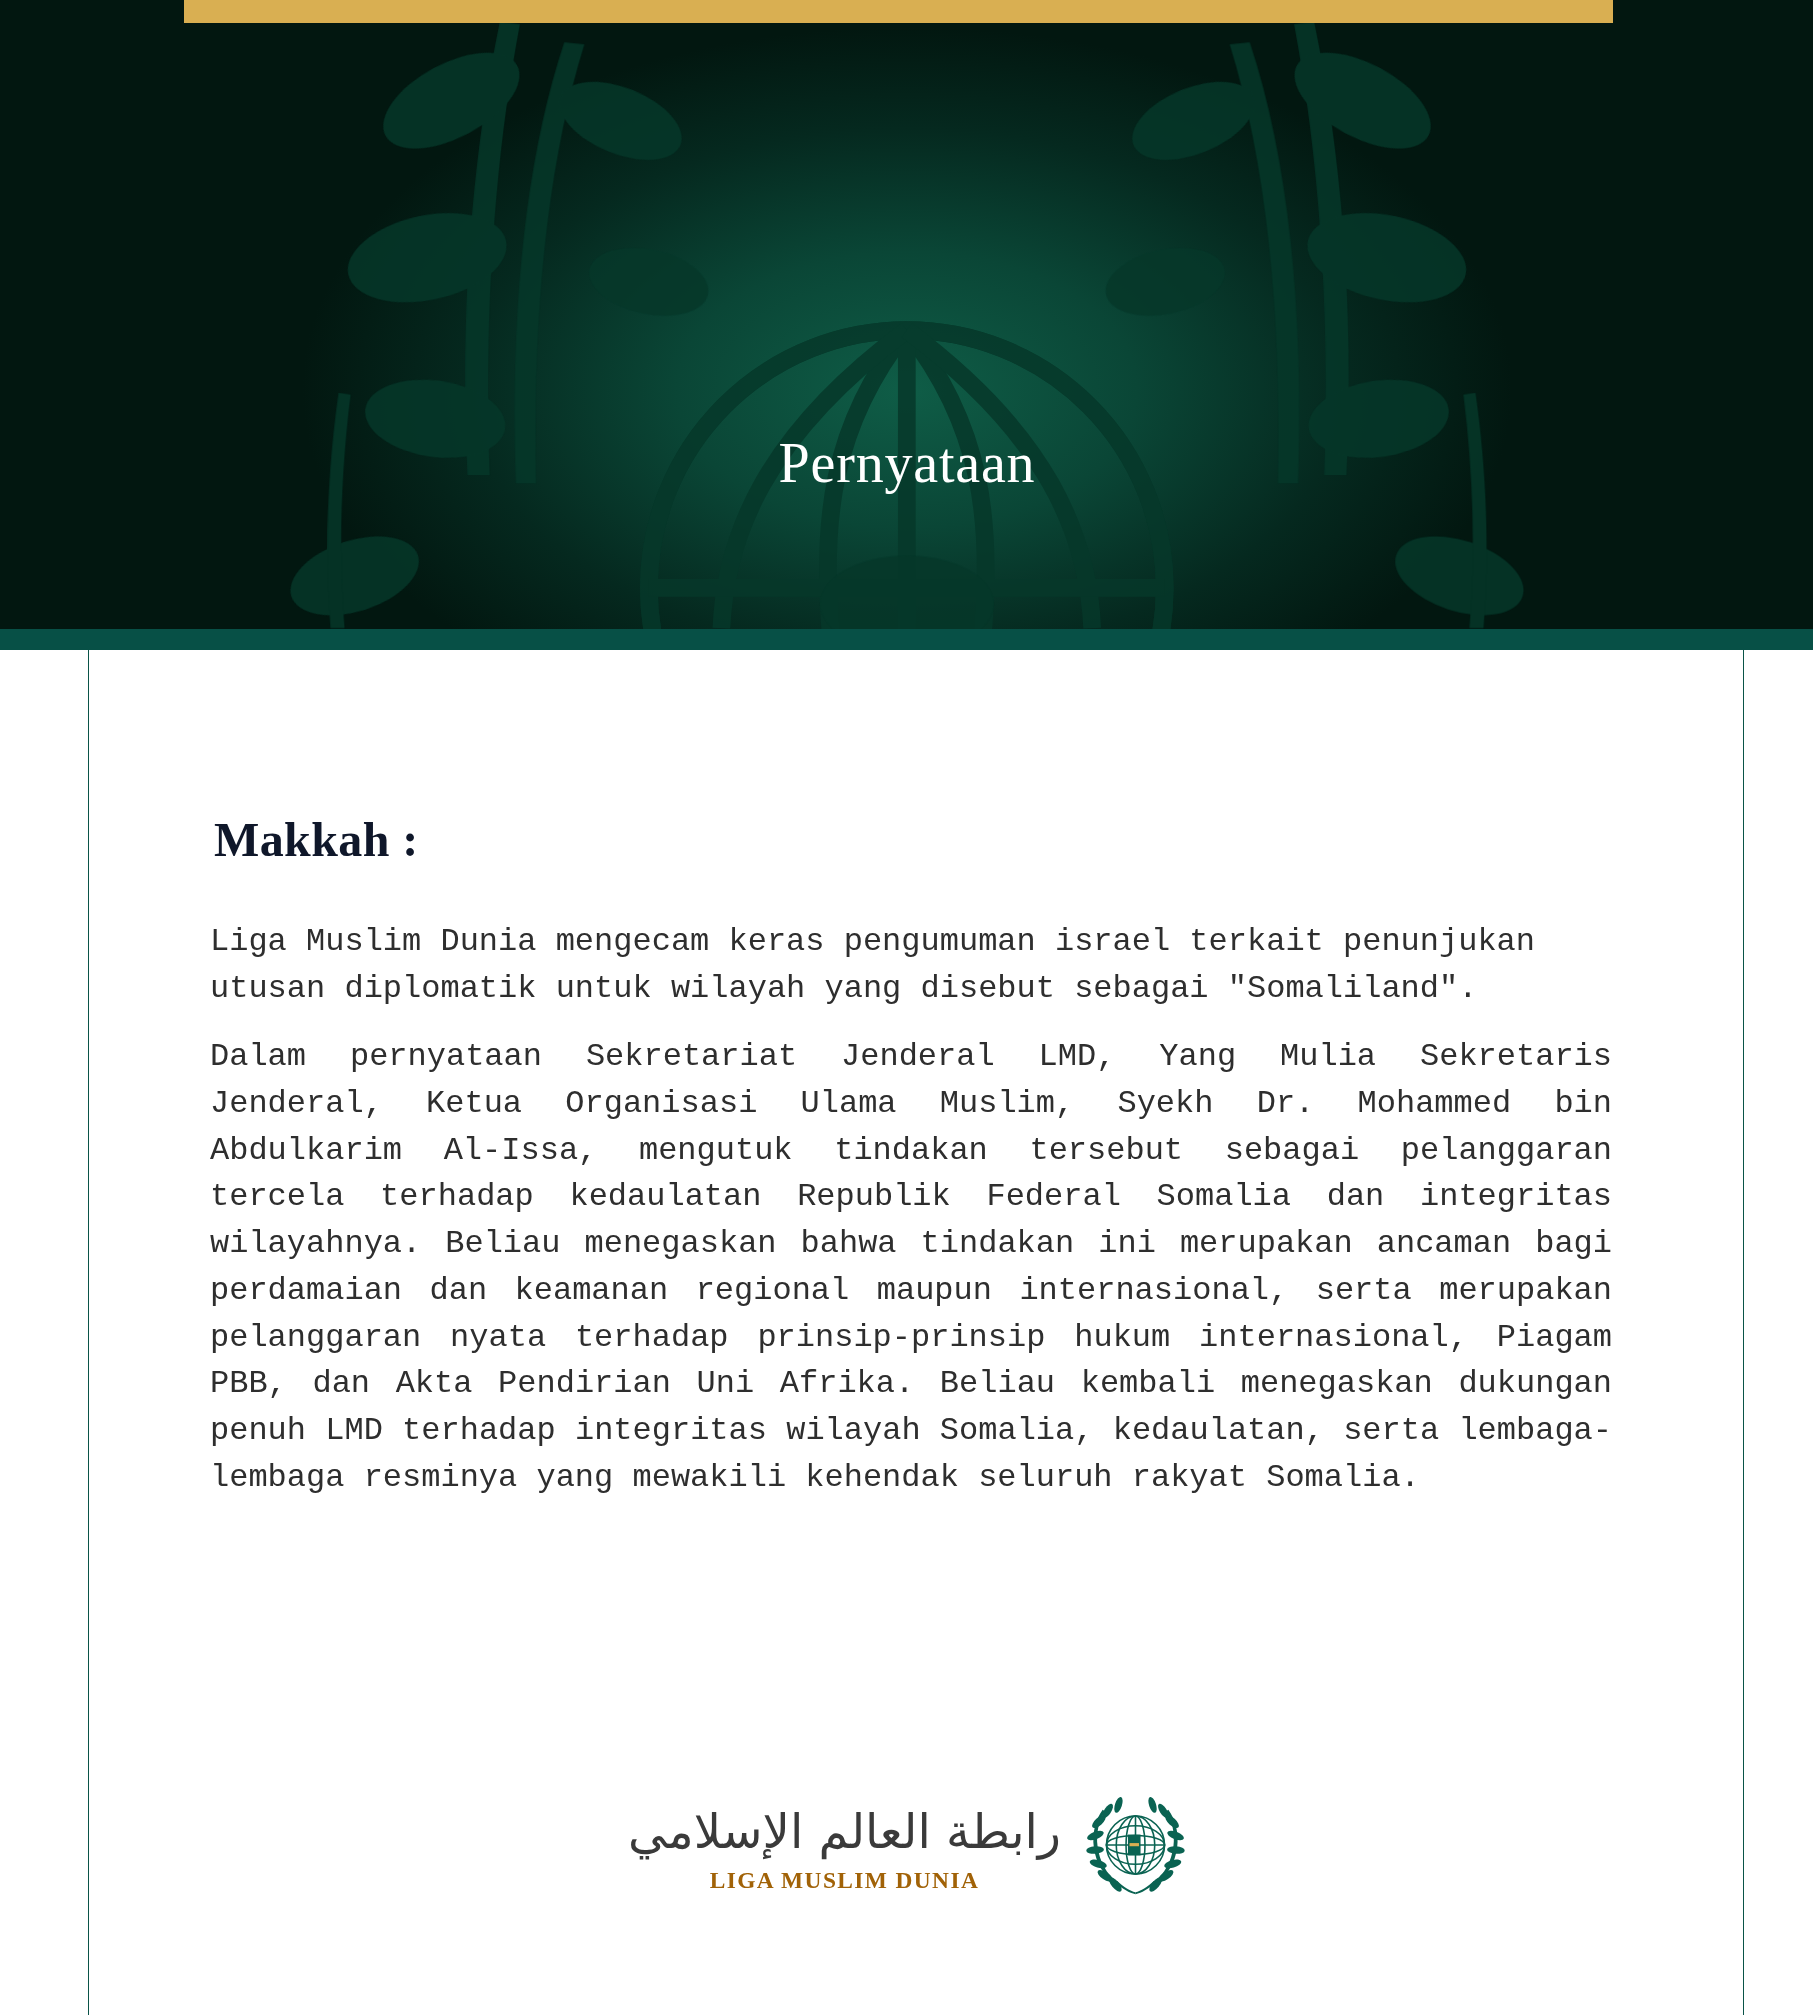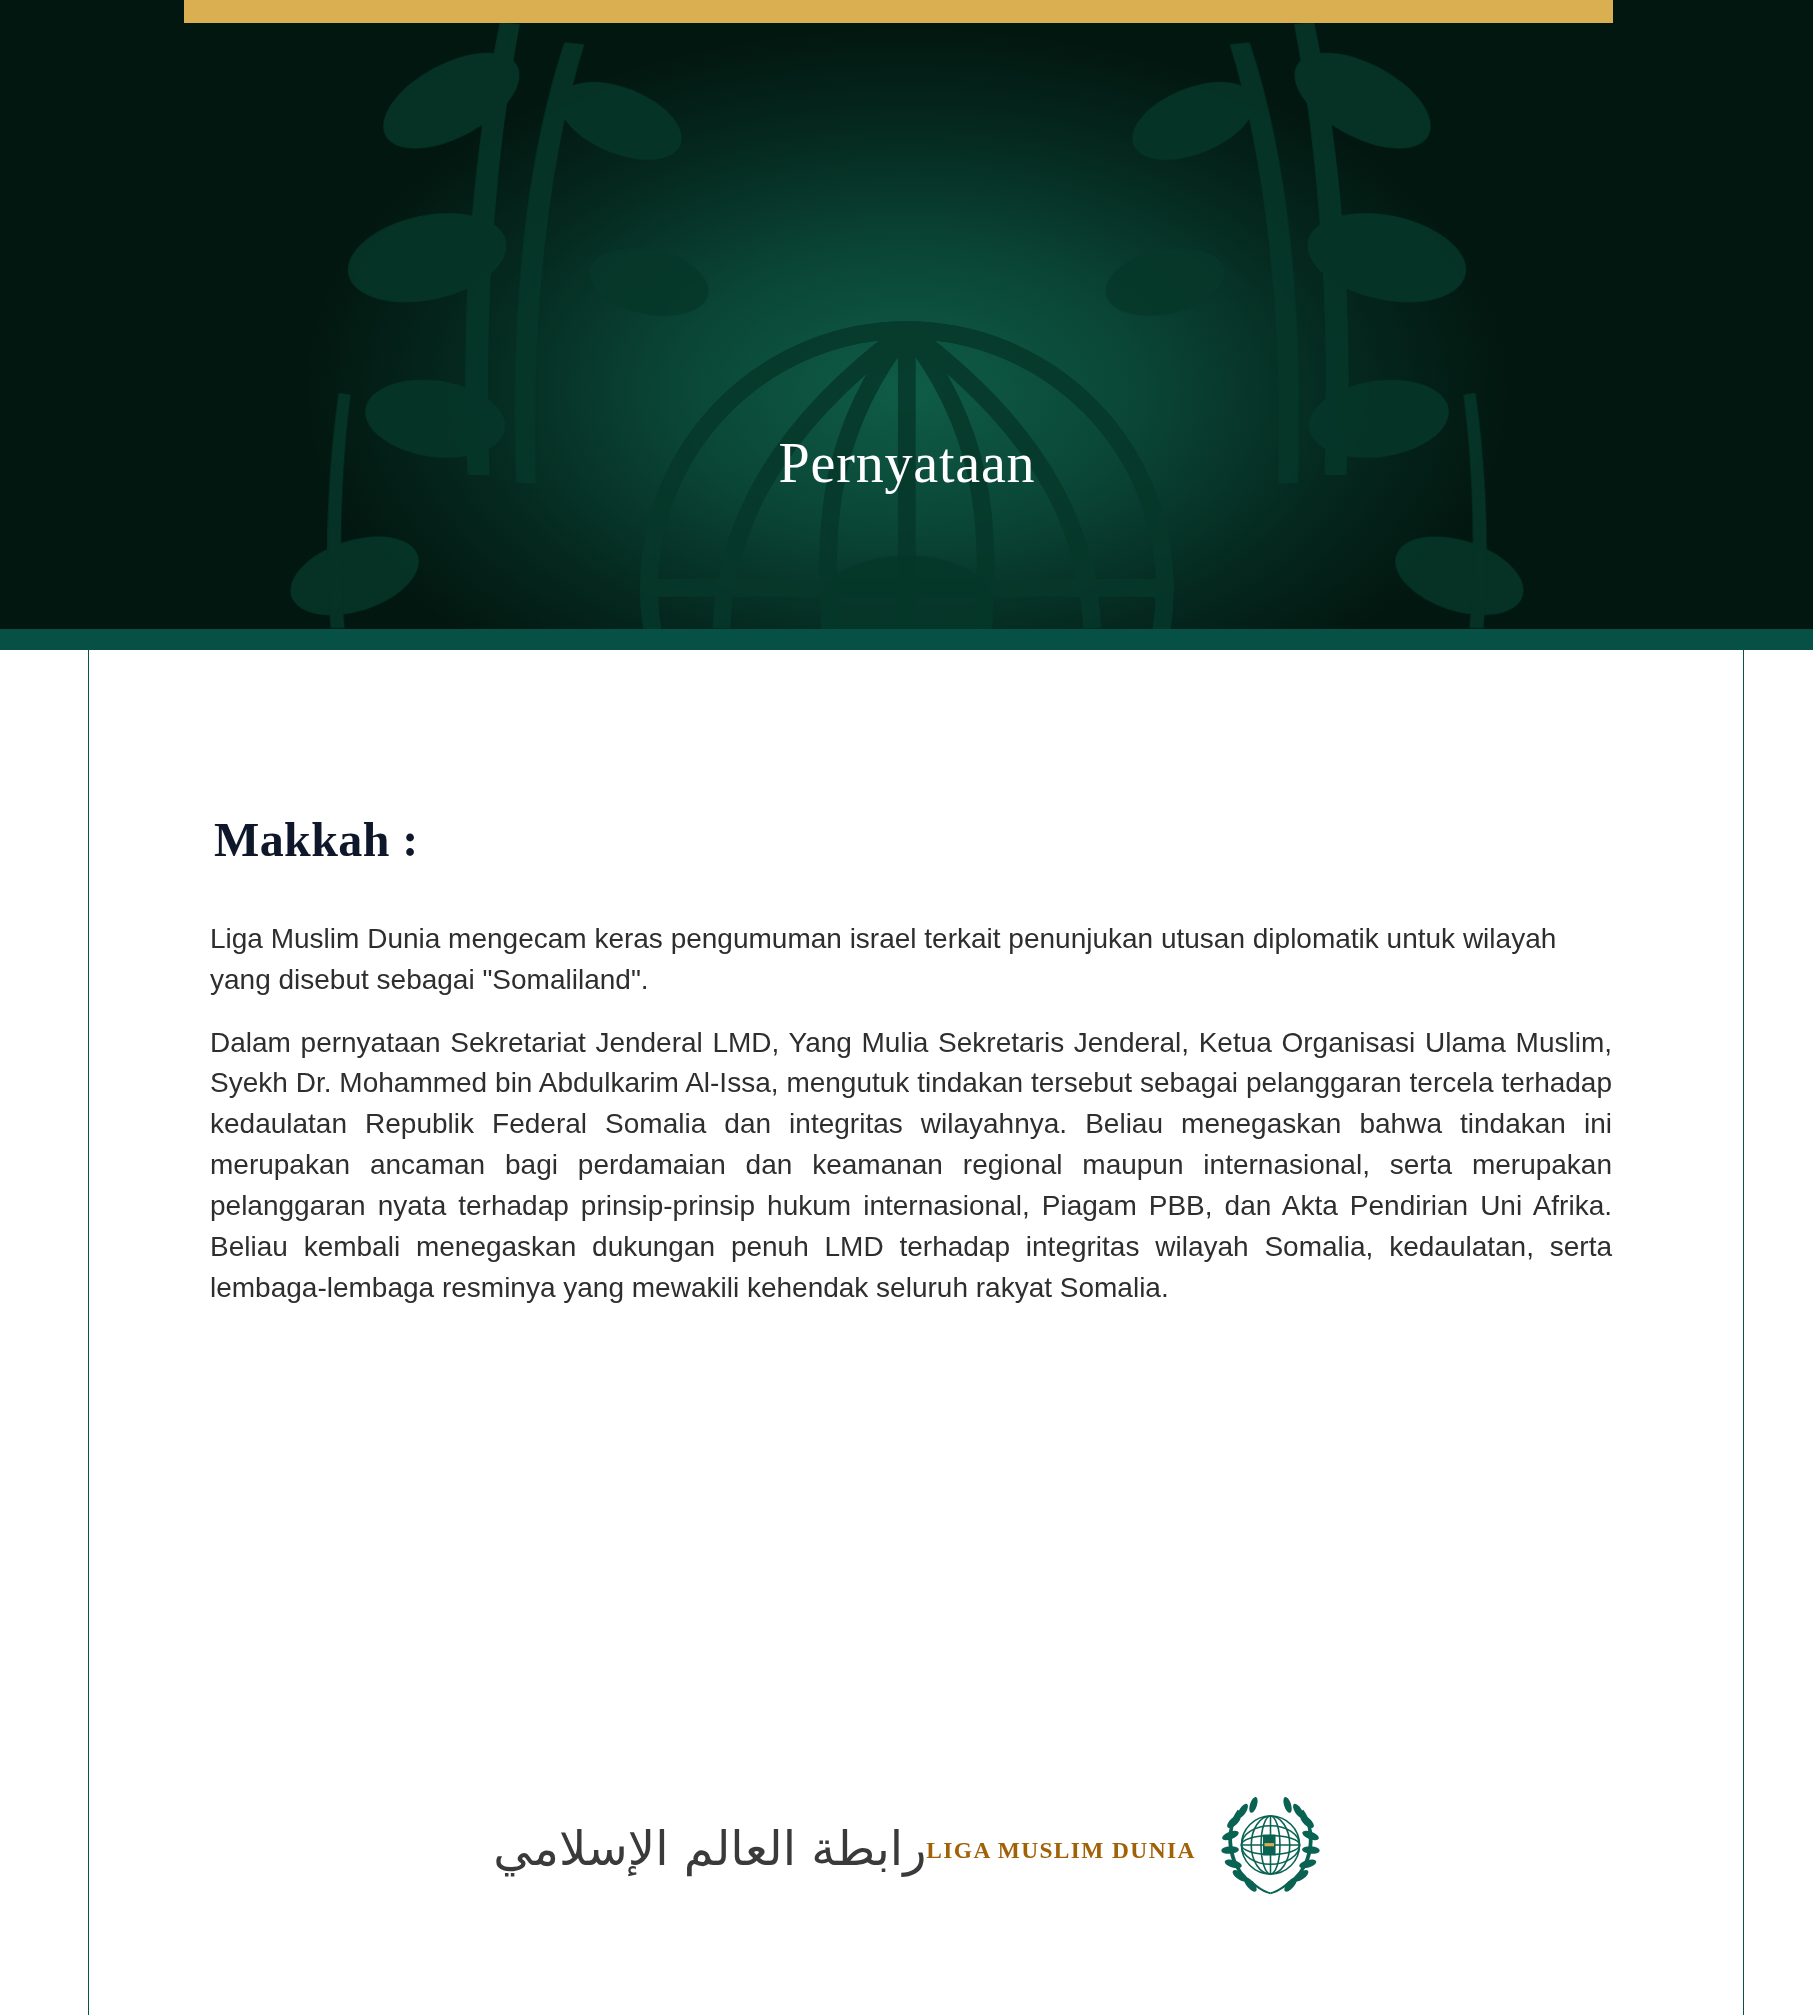--- a/index.html
+++ b/index.html
@@ -101,22 +101,22 @@
   .city-heading {
     font-family: "Liberation Serif", "DejaVu Serif", serif;
     font-size: 48px;
     font-weight: 700;
     color: #0f172a;
     letter-spacing: 0.4px;
     margin: 0 0 52px 4px;
     line-height: 1.1;
   }
   .para {
-    font-family: Liberation Sans, sans-serif;
-    font-size: 28px;
+    font-family: Liberation Mono, monospace;
+    font-size: 32px;
     line-height: 1.46;
     color: #2E2E2E;
     margin: 0 0 22px 0;
     text-align: justify;
     font-weight: 400;
   }
   .para.first { text-align: left; }
   .para:last-child { margin-bottom: 16px; }
 
   
@@ -125,21 +125,21 @@
     left: 0;
     top: 1797px;
     width: 1814px;
     display: flex;
     justify-content: center;
     align-items: center;
     gap: 24px;
   }
   .logo-wordmark {
     display: flex;
-    flex-direction: row;
+    flex-direction: column;
     align-items: center;
   }
   .logo-arabic {
     font-family: "DejaVu Sans", sans-serif;
     font-size: 48px;
     color: #3A3A3A;
     line-height: 1.25;
     direction: rtl;
     white-space: nowrap;
   }

